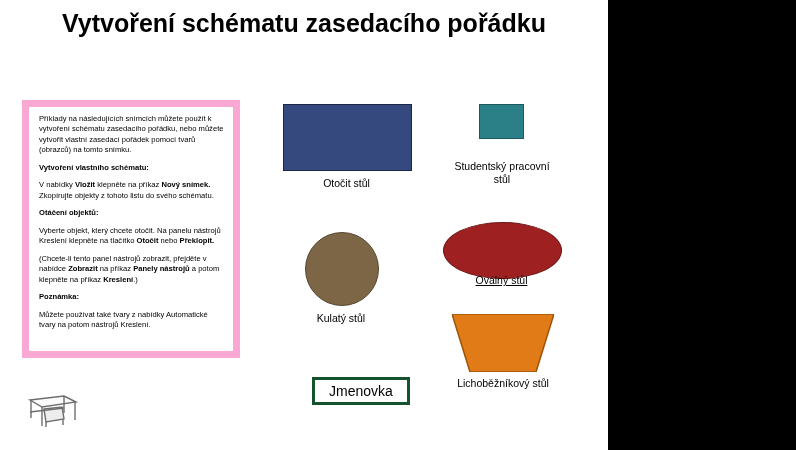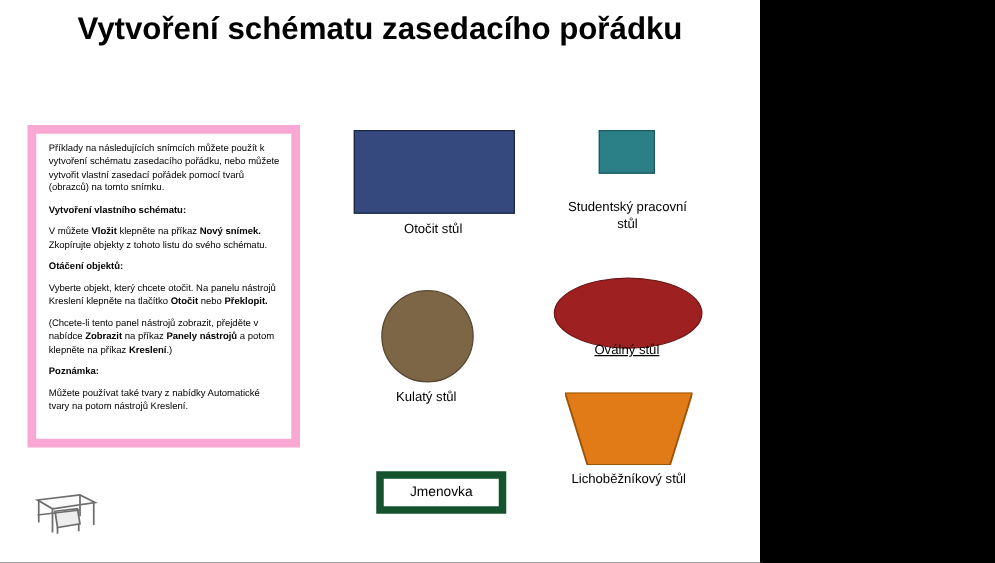--- a/index.html
+++ b/index.html
@@ -145,27 +145,27 @@
     height: 58px;
   }
   #label-trapezoid-table {
     left: 444px;
     top: 377px;
     width: 118px;
   }
 
   #nameplate-box {
     position: absolute;
-    left: 301px;
+    left: 312px;
     top: 377px;
     width: 92px;
     height: 22px;
-    border: 6px solid #14532d;
+    border: 3px solid #14532d;
     background: #ffffff;
-    font-size: 11px;
+    font-size: 14px;
     color: #000000;
     display: flex;
     align-items: center;
     justify-content: center;
   }
 
   
   #desk-clipart {
     position: absolute;
     left: 24px;
@@ -177,21 +177,21 @@
 </head>
 <body>
 
 <div id="slide-canvas">
 
   <div id="slide-title">Vytvoření schématu zasedacího pořádku</div>
 
   <div id="instructions-box">
     <p>Příklady na následujících snímcích můžete použít k vytvoření schématu zasedacího pořádku, nebo můžete vytvořit vlastní zasedací pořádek pomocí tvarů (obrazců) na tomto snímku.</p>
     <p class="b">Vytvoření vlastního schématu:</p>
-    <p><span>V můžete </span><span class="b">Vložit</span><span> klepněte na příkaz </span><span class="b">Nový snímek.</span><span> Zkopírujte objekty z tohoto listu do svého schématu.</span></p>
+    <p><span>V nabídky </span><span class="b">Vložit</span><span> klepněte na příkaz </span><span class="b">Nový snímek.</span><span> Zkopírujte objekty z tohoto listu do svého schématu.</span></p>
     <p class="b">Otáčení objektů:</p>
     <p><span>Vyberte objekt, který chcete otočit. Na panelu nástrojů Kreslení klepněte na tlačítko </span><span class="b">Otočit</span><span> nebo </span><span class="b">Překlopit.</span></p>
     <p><span>(Chcete-li tento panel nástrojů zobrazit, přejděte v nabídce </span><span class="b">Zobrazit</span><span> na příkaz </span><span class="b">Panely nástrojů</span><span> a potom klepněte na příkaz </span><span class="b">Kreslení</span><span>.)</span></p>
     <p class="b">Poznámka:</p>
     <p>Můžete používat také tvary z nabídky Automatické tvary na potom nástrojů Kreslení.</p>
   </div>
 
   <div id="rect-big-table"></div>
   <div class="shape-label" id="label-big-table">Otočit stůl</div>
 

